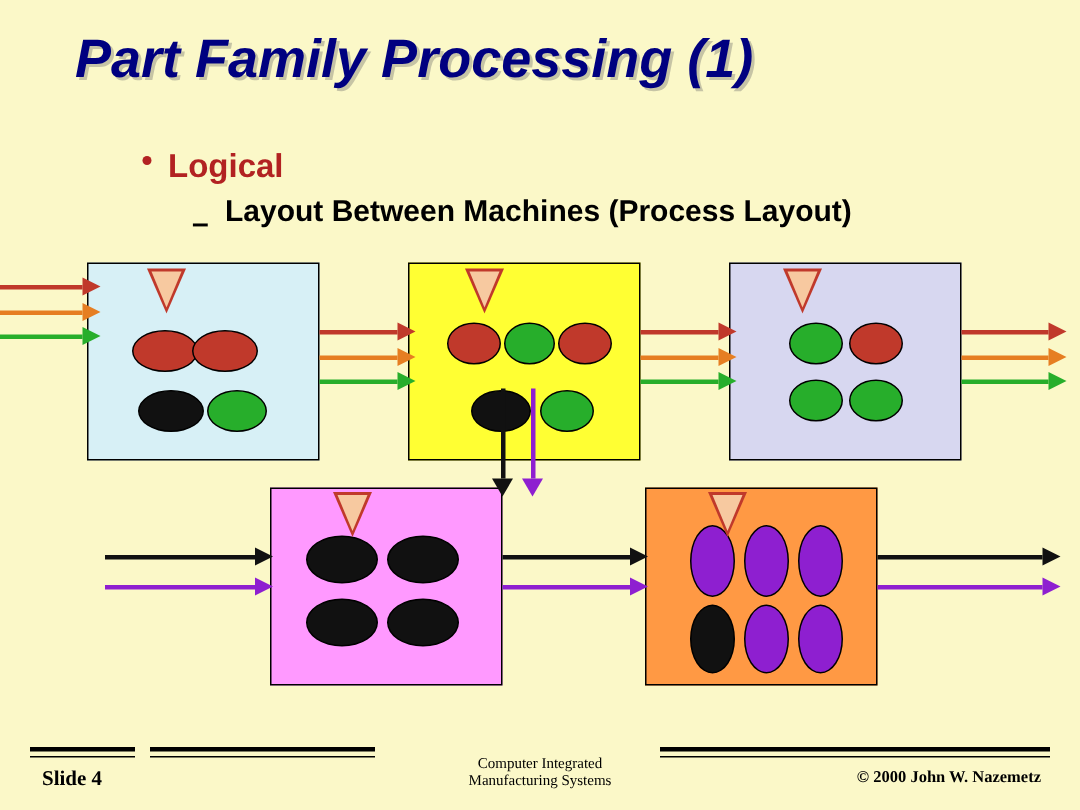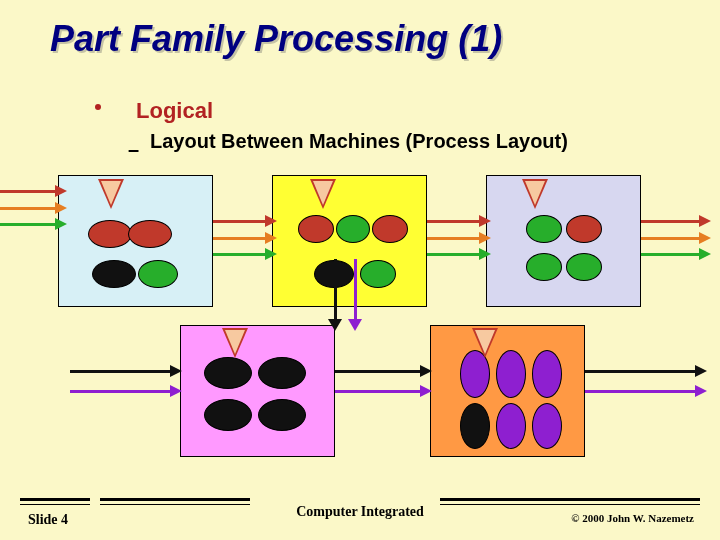--- a/index.html
+++ b/index.html
@@ -20,21 +20,20 @@
     text-shadow: 2px 2px 0 rgba(100,100,100,0.35);
     letter-spacing: 0px;
   }
   .bullet-1 {
     position: absolute;
     top: 98px;
     left: 80px;
     color: #b22222;
     font-size: 22px;
     font-weight: bold;
-    margin-left: 24px;
   }
   .bullet-2 {
     position: absolute;
     top: 130px;
     left: 118px;
     color: #000;
     font-size: 20px;
     font-weight: bold;
   }
   .stage {
@@ -98,23 +97,23 @@
     font-weight: bold;
     font-family: "Times New Roman", serif;
     font-size: 14px;
   }
   .footer .mid {
     position: absolute;
     left: 50%;
     top: 6px;
     transform: translateX(-50%);
     text-align: center;
-    font-weight: bold;
+    font-weight: normal;
     font-family: "Times New Roman", serif;
-    font-size: 14px;
+    font-size: 10px;
     line-height: 1.1;
   }
   .footer .copy {
     position: absolute;
     right: 6px;
     top: 14px;
     font-weight: bold;
     font-family: "Times New Roman", serif;
     font-size: 11px;
   }
@@ -243,15 +242,16 @@
   <div class="rule-top" style="width:70px;"></div>
   <div class="rule-bot" style="width:70px;"></div>
   <div class="rule-top" style="left:80px; width:150px;"></div>
   <div class="rule-bot" style="left:80px; width:150px;"></div>
   <div class="rule-top" style="left:420px; width:260px;"></div>
   <div class="rule-bot" style="left:420px; width:260px;"></div>
 
   <div class="slide-no">Slide  4</div>
   <div class="mid">
     <div>Computer Integrated</div>
+    <div>Manufacturing Systems</div>
   </div>
   <div class="copy">© 2000  John W. Nazemetz</div>
 </div>
 
 </body></html>

